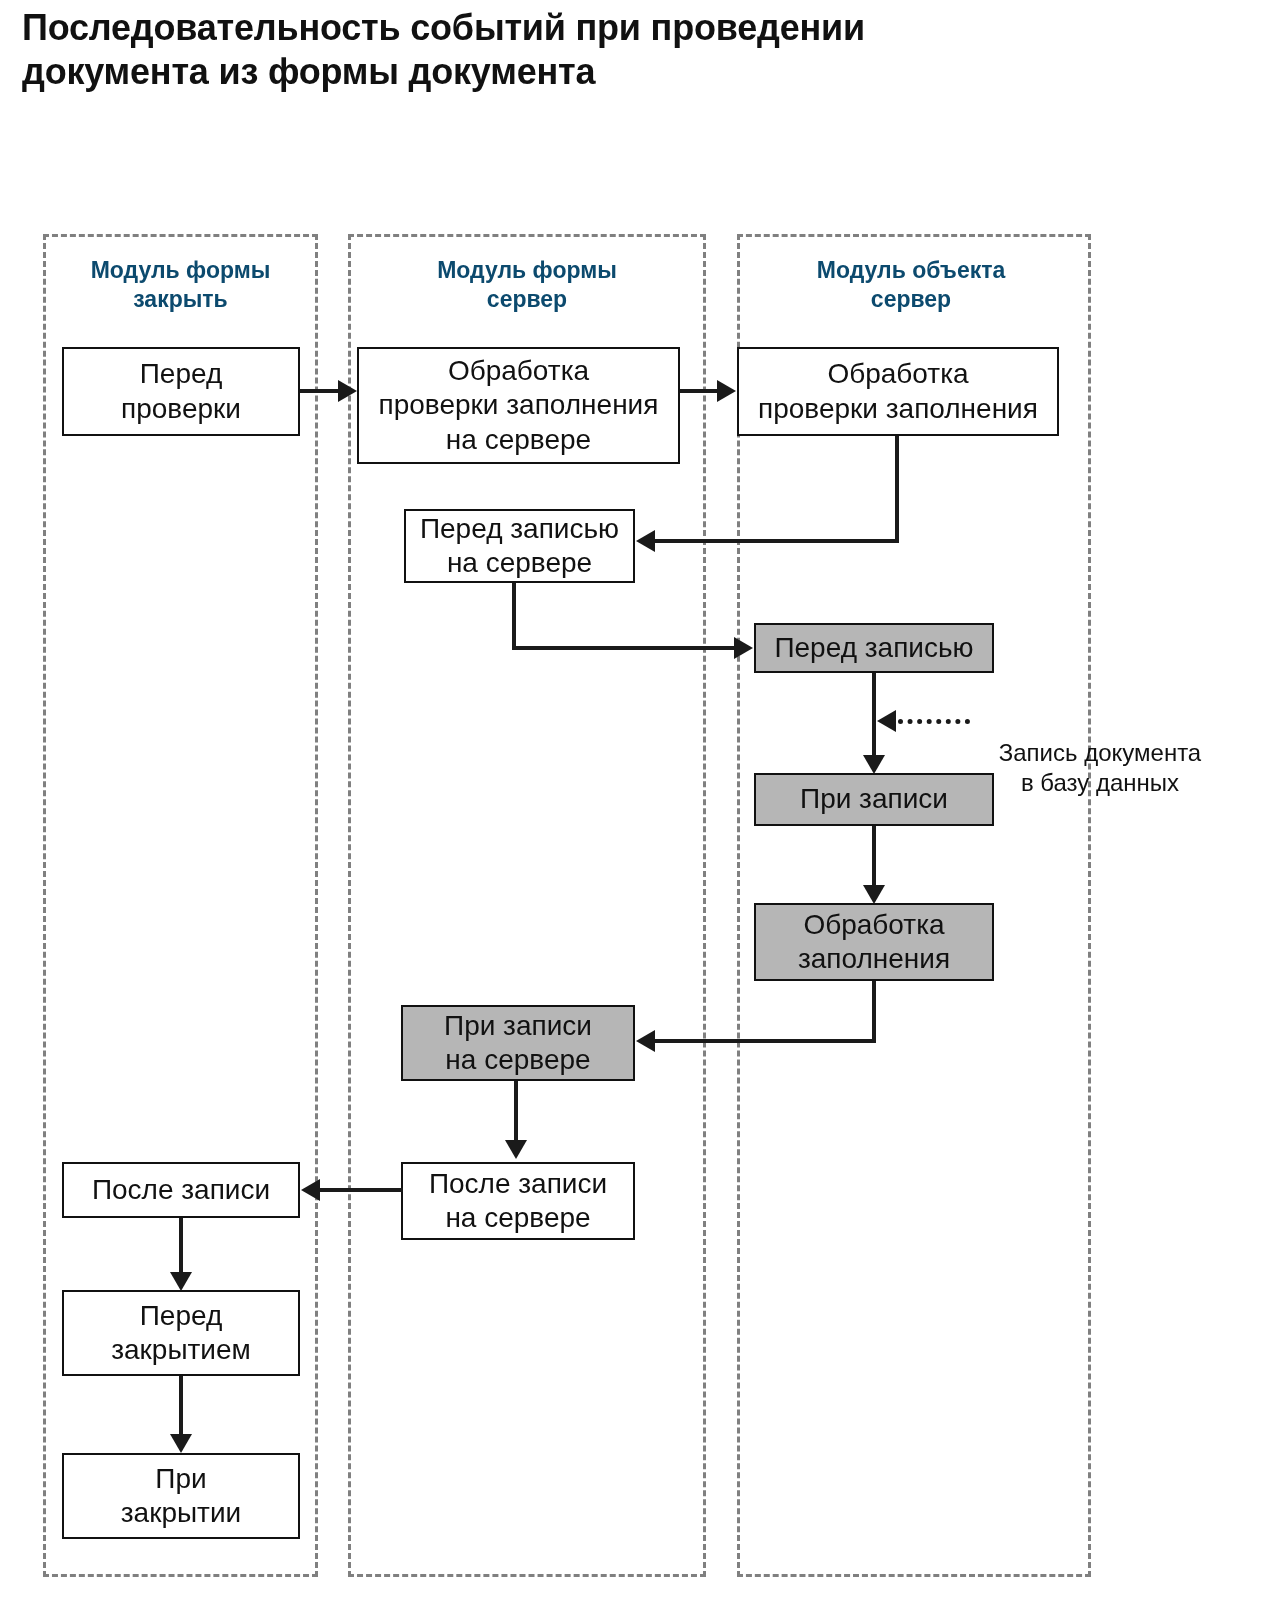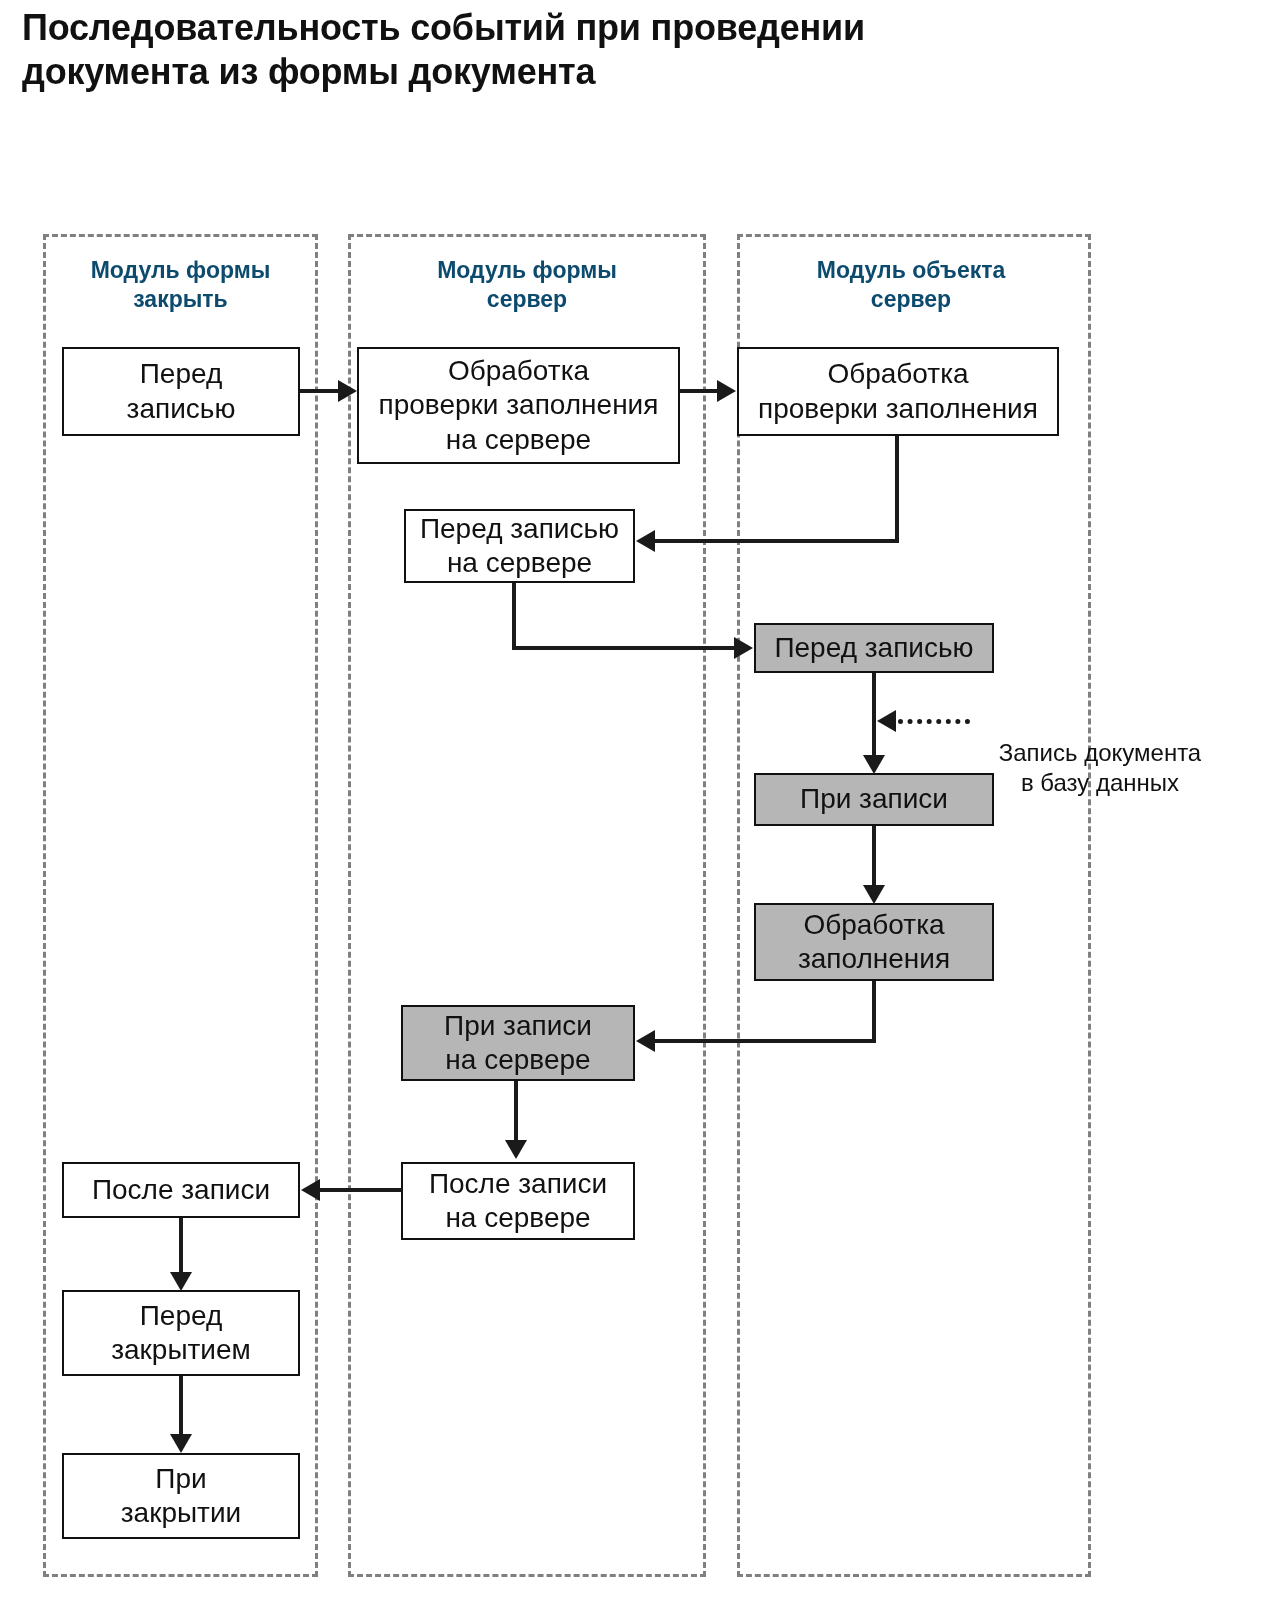--- a/index.html
+++ b/index.html
@@ -56,21 +56,21 @@
 
 <div class="lane" style="left:737px;top:234px;width:354px;height:1343px;"></div>
 <div class="lane-title" style="left:737px;top:256px;width:348px;">
   <span>Модуль объекта</span><br>
   <span>сервер</span>
 </div>
 
 <div class="node" style="left:62px;top:347px;width:238px;height:89px;">
   <div>
     <span>Перед</span><br>
-    <span>записью</span>
+    <span>проверки</span>
   </div>
 </div>
 
 <div class="node" style="left:357px;top:347px;width:323px;height:117px;">
   <div>
     <span>Обработка</span><br>
     <span>проверки заполнения</span><br>
     <span>на сервере</span>
   </div>
 </div>

